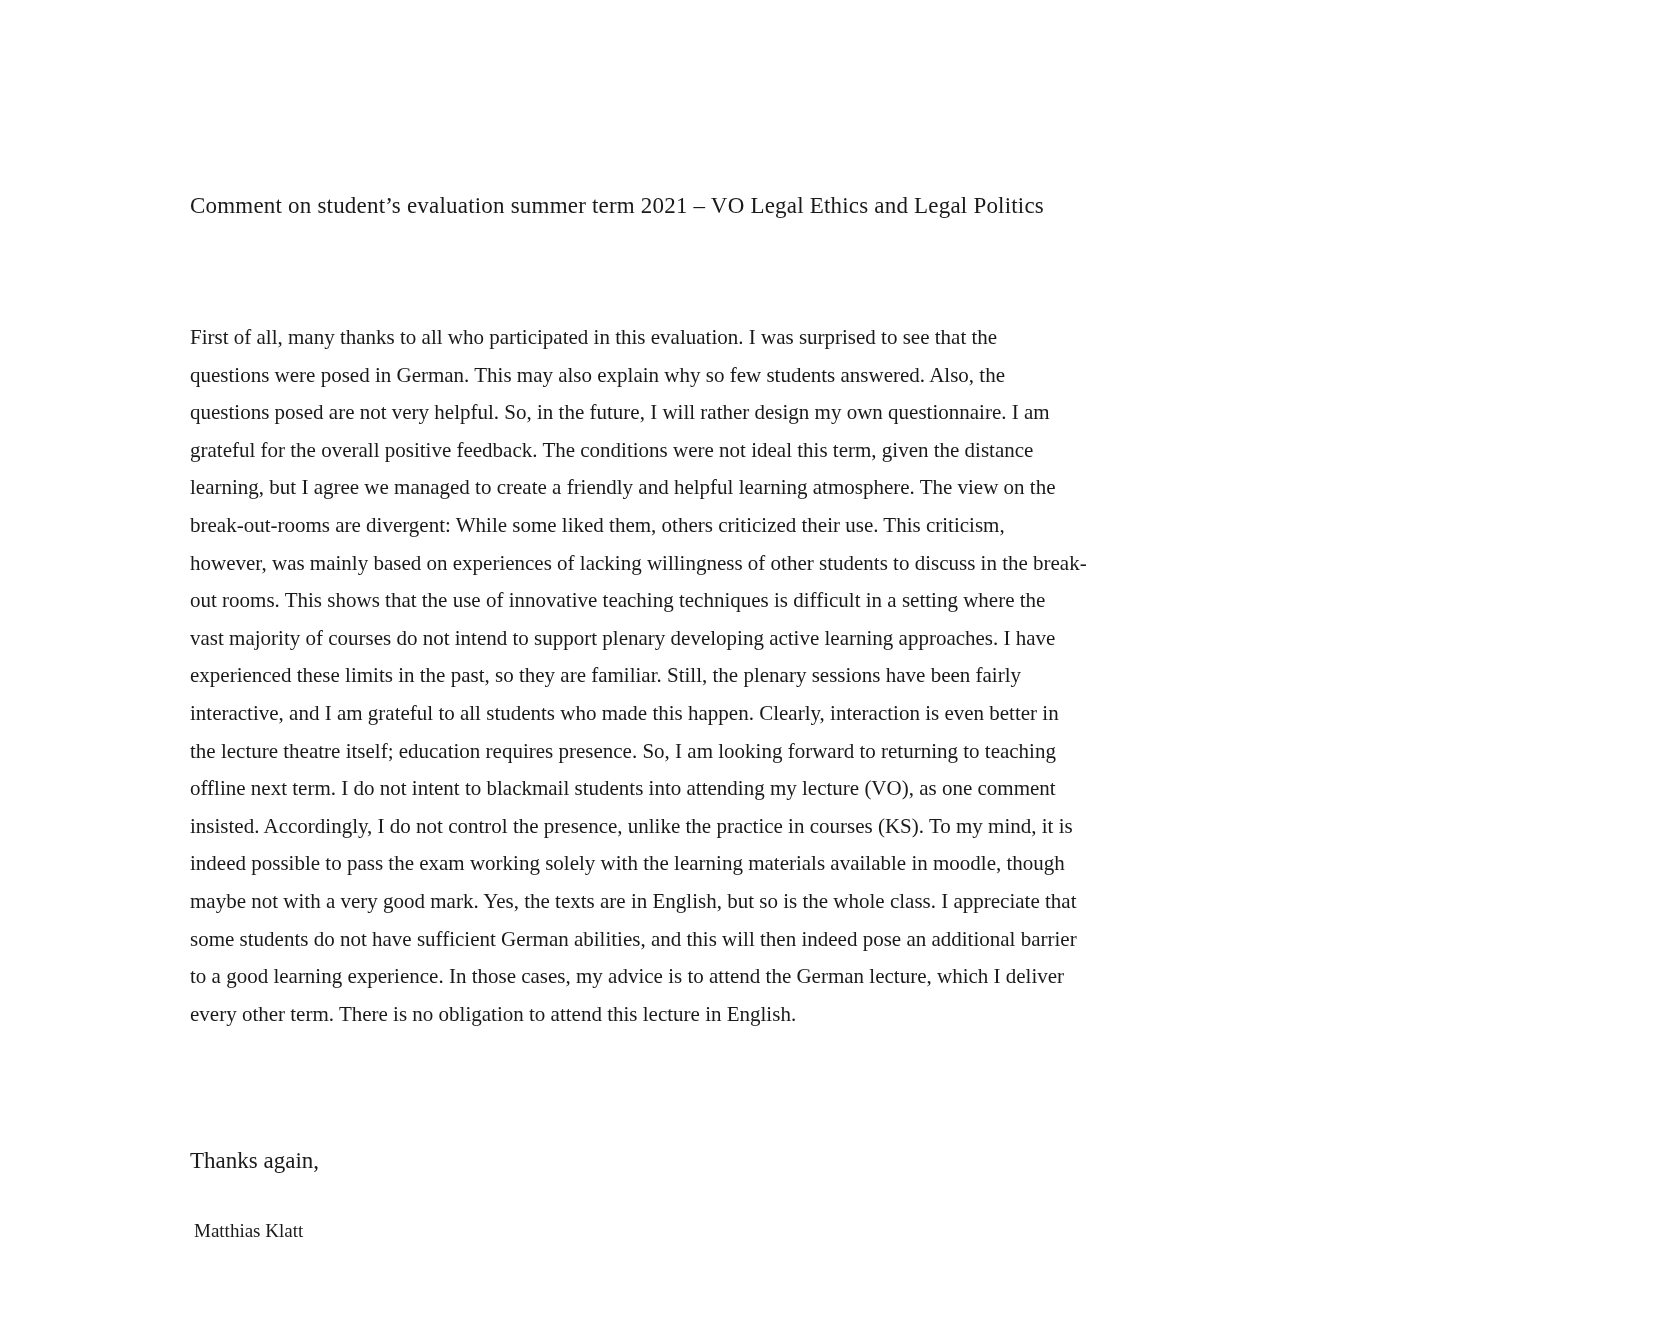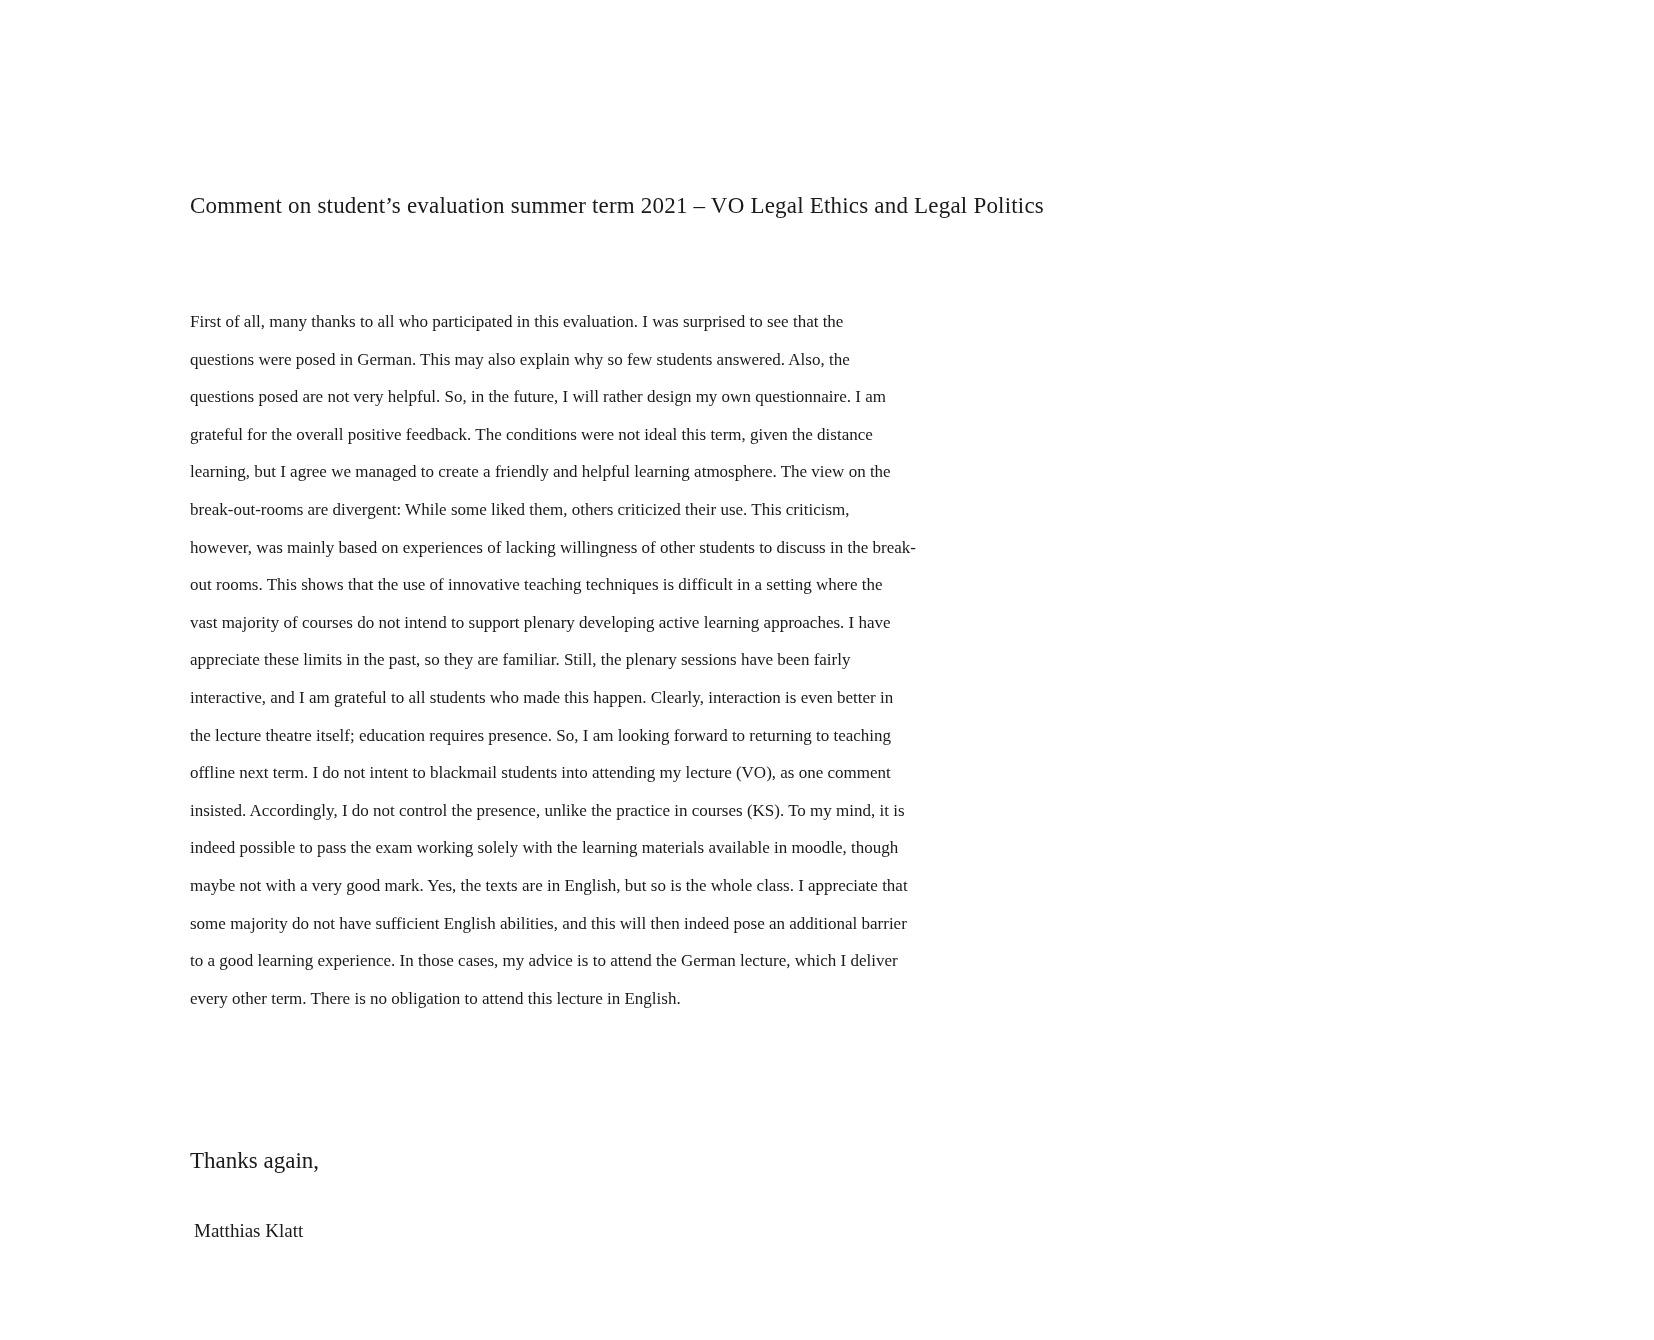--- a/index.html
+++ b/index.html
@@ -25,22 +25,22 @@
     left: 190px;
     top: 190px;
     font-size: 23px;
     line-height: 32px;
     white-space: nowrap;
     letter-spacing: 0.2px;
   }
   .doc-body {
     position: absolute;
     left: 190px;
-    top: 303px;
-    font-size: 17px;
+    top: 319px;
+    font-size: 21px;
     line-height: 37.6px;
   }
   .doc-body .line {
     white-space: nowrap;
   }
   .doc-closing {
     position: absolute;
     left: 190px;
     top: 1148px;
     font-size: 23px;
@@ -65,28 +65,28 @@
   <div class="doc-body">
     <div class="line">First of all, many thanks to all who participated in this evaluation. I was surprised to see that the</div>
     <div class="line">questions were posed in German. This may also explain why so few students answered. Also, the</div>
     <div class="line">questions posed are not very helpful. So, in the future, I will rather design my own questionnaire. I am</div>
     <div class="line">grateful for the overall positive feedback. The conditions were not ideal this term, given the distance</div>
     <div class="line">learning, but I agree we managed to create a friendly and helpful learning atmosphere. The view on the</div>
     <div class="line">break-out-rooms are divergent: While some liked them, others criticized their use. This criticism,</div>
     <div class="line">however, was mainly based on experiences of lacking willingness of other students to discuss in the break-</div>
     <div class="line">out rooms. This shows that the use of innovative teaching techniques is difficult in a setting where the</div>
     <div class="line">vast majority of courses do not intend to support plenary developing active learning approaches. I have</div>
-    <div class="line">appreciate these limits in the past, so they are familiar. Still, the plenary sessions have been fairly</div>
+    <div class="line">experienced these limits in the past, so they are familiar. Still, the plenary sessions have been fairly</div>
     <div class="line">interactive, and I am grateful to all students who made this happen. Clearly, interaction is even better in</div>
     <div class="line">the lecture theatre itself; education requires presence. So, I am looking forward to returning to teaching</div>
     <div class="line">offline next term. I do not intent to blackmail students into attending my lecture (VO), as one comment</div>
     <div class="line">insisted. Accordingly, I do not control the presence, unlike the practice in courses (KS). To my mind, it is</div>
     <div class="line">indeed possible to pass the exam working solely with the learning materials available in moodle, though</div>
     <div class="line">maybe not with a very good mark. Yes, the texts are in English, but so is the whole class. I appreciate that</div>
-    <div class="line">some majority do not have sufficient English abilities, and this will then indeed pose an additional barrier</div>
+    <div class="line">some students do not have sufficient German abilities, and this will then indeed pose an additional barrier</div>
     <div class="line">to a good learning experience. In those cases, my advice is to attend the German lecture, which I deliver</div>
     <div class="line">every other term. There is no obligation to attend this lecture in English.</div>
   </div>
 
   <div class="doc-closing">Thanks again,</div>
 
   <div class="doc-signature">Matthias Klatt</div>
 
 </div>
 

